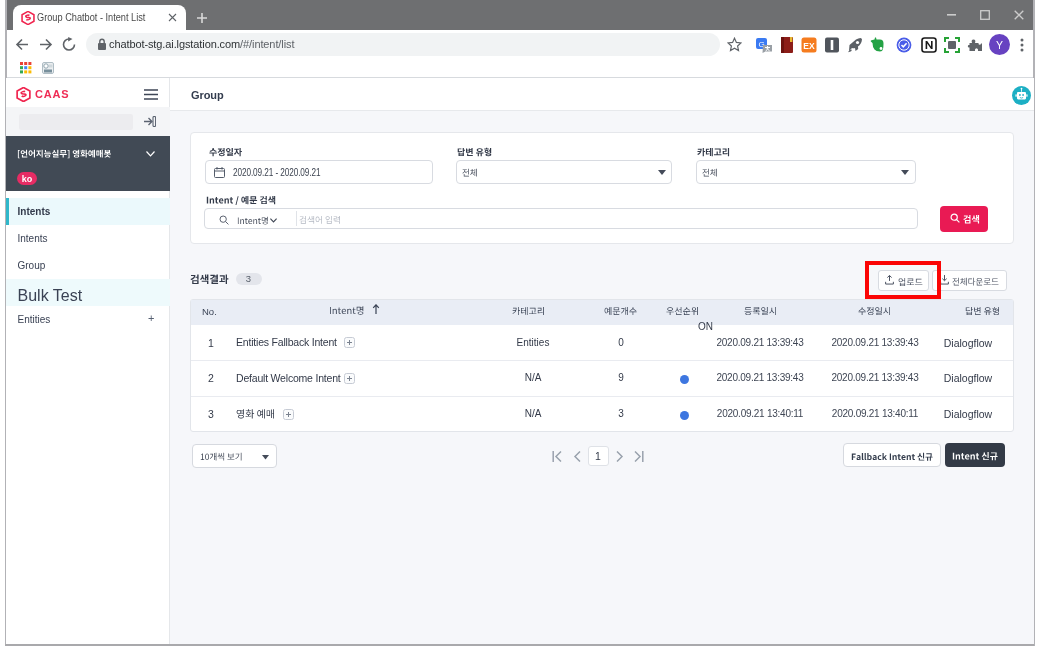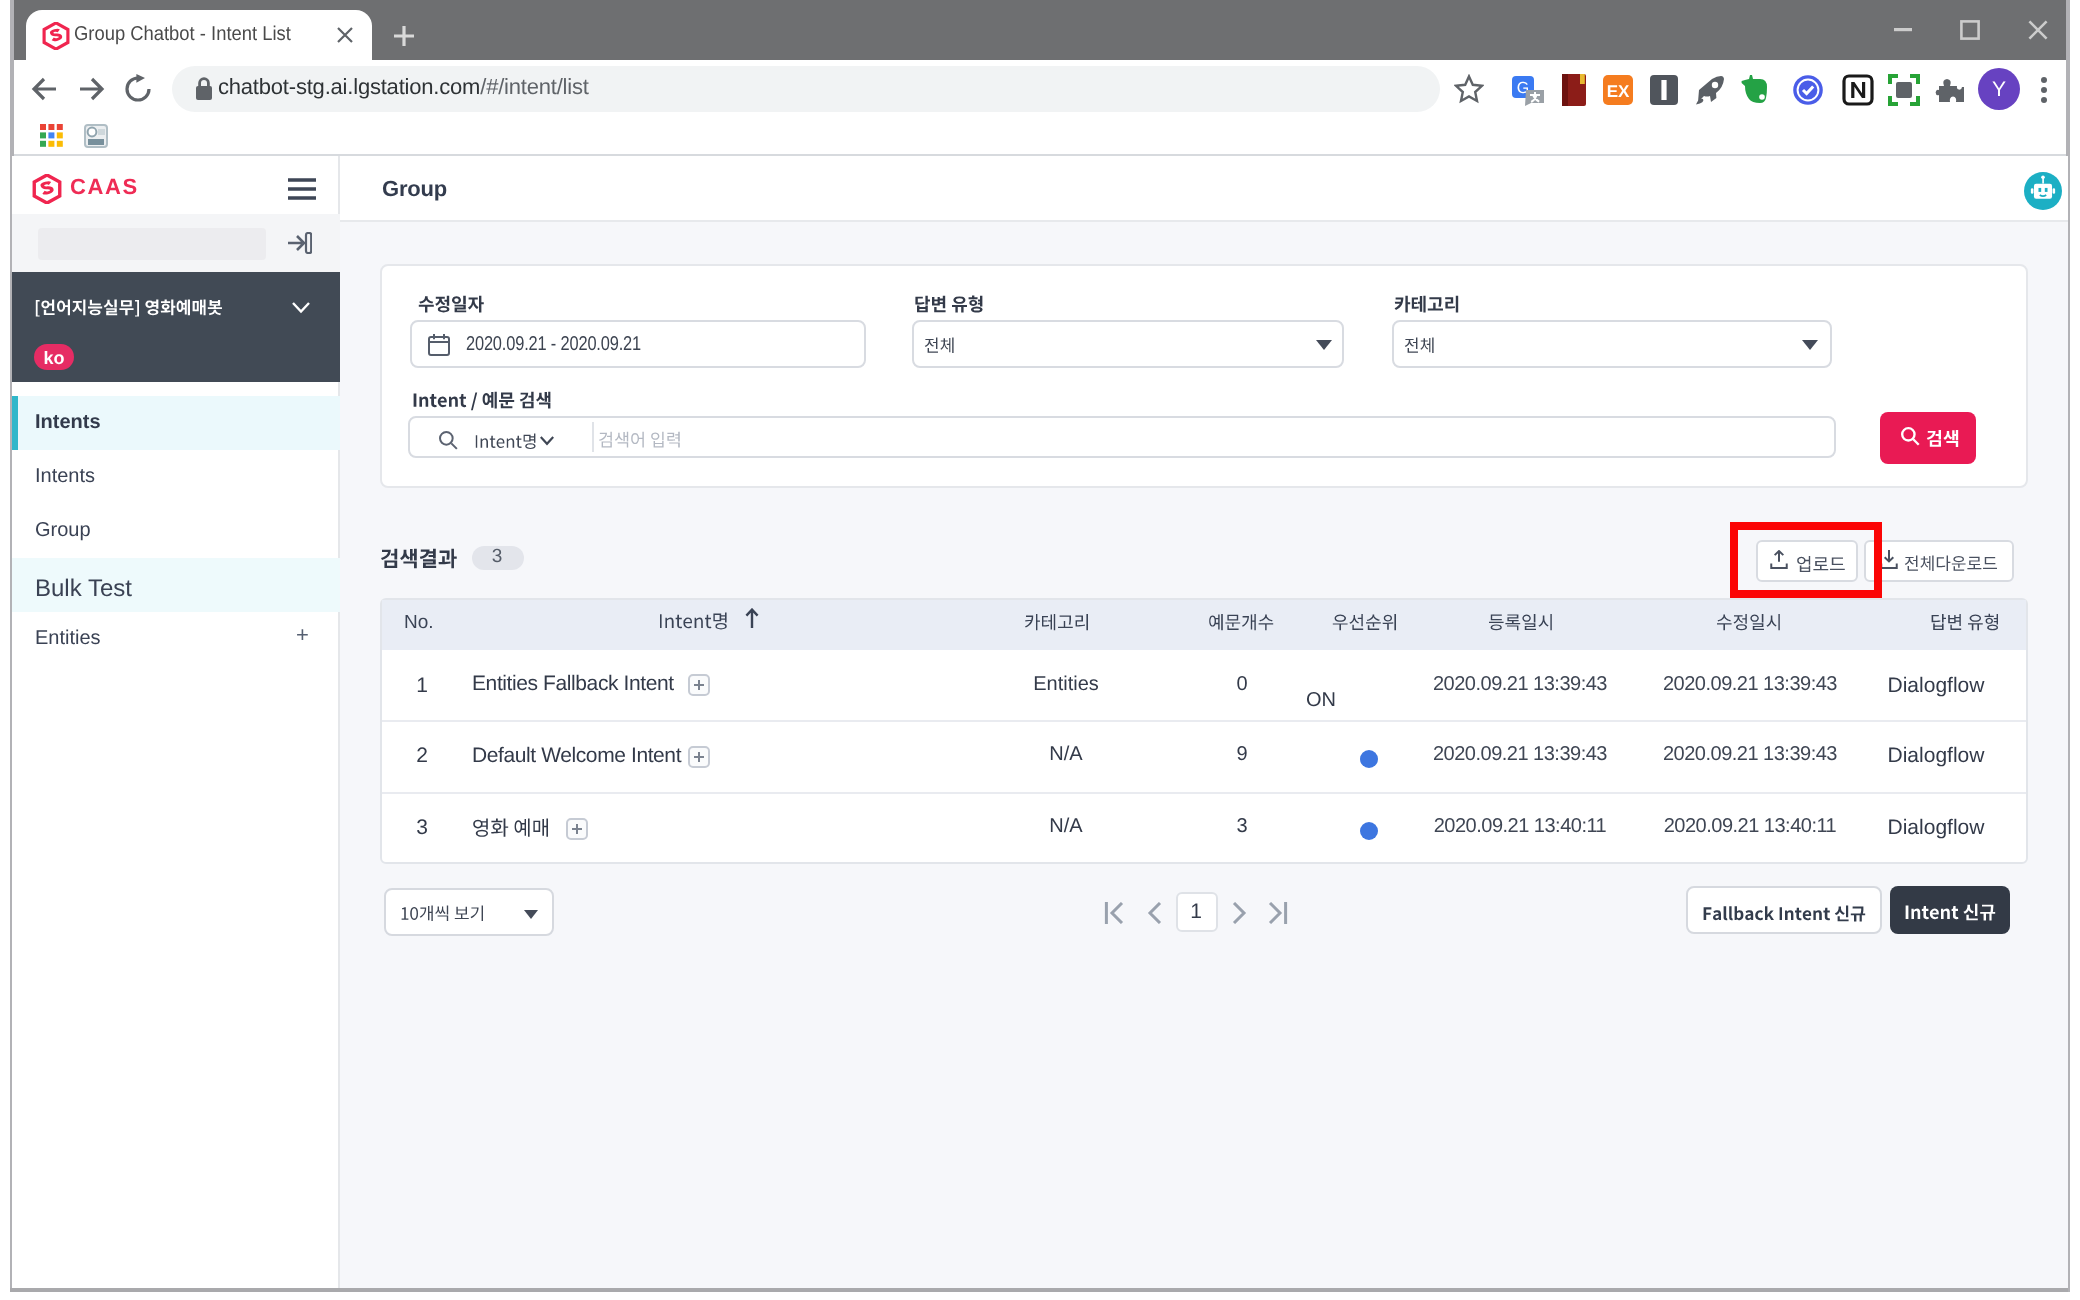--- a/index.html
+++ b/index.html
@@ -146,21 +146,21 @@
     <path d="M0.5 0.5L4.5 4.8L8.5 0.5" stroke="#fff" stroke-width="1.2" fill="none"></path>
   </svg>
 <div class="abs" style="left:17px;top:172px;width:20px;height:12.5px;background:#e62c64;border-radius:7px"></div>
 <div class="abs" style="left:17px;top:173.5px;width:20px;text-align:center;font-size:9px;font-weight:bold;color:#fff;line-height:10px">ko</div>
 <div class="abs" style="left:6px;top:198px;width:164px;height:27px;background:#ebf9fc"></div>
 <div class="abs" style="left:6px;top:198px;width:3px;height:27px;background:#2fb7ca"></div>
 <div class="abs" style="left:17.5px;top:205.5px;font-size:10px;font-weight:bold;color:#323a4b">Intents</div>
 <div class="abs" style="left:17.5px;top:232.5px;font-size:10px;color:#3a4254">Intents</div>
 <div class="abs" style="left:17.5px;top:259.5px;font-size:10px;color:#3a4254">Group</div>
 <div class="abs" style="left:6px;top:279px;width:164px;height:27px;background:#eefafc"></div>
-<div class="abs" style="left:17.5px;top:286.5px;font-size:12px;color:#3a4254">Bulk Test</div>
+<div class="abs" style="left:17.5px;top:286.5px;font-size:16px;color:#3a4254">Bulk Test</div>
 <div class="abs" style="left:17.5px;top:313.5px;font-size:10px;color:#3a4254">Entities</div>
 <div class="abs" style="left:148px;top:312px;font-size:11px;color:#566072">+</div>
 <div class="abs" style="left:170px;top:78px;width:864px;height:33px;background:#fff;border-bottom:1px solid #e7e9ec"></div>
 <div class="abs" style="left:191px;top:88.5px;font-size:11px;font-weight:bold;letter-spacing:-0.1px;color:#333c4e">Group</div>
 <svg class="abs" style="left:1012px;top:86px" width="19" height="19" viewBox="0 0 21 21">
     <circle cx="10.5" cy="10.5" r="10.5" fill="#1cafc4"></circle>
     <rect x="10.1" y="3.4" width="0.9" height="3" fill="#fff"></rect>
     <circle cx="10.5" cy="2.9" r="1" fill="#fff"></circle>
     <rect x="5.5" y="6.5" width="10" height="8.3" rx="1.2" fill="#fff"></rect>
     <rect x="3.8" y="9" width="1.4" height="3" rx="0.7" fill="#fff"></rect>
@@ -278,21 +278,21 @@
 <div class="abs" style="left:191px;top:360px;width:822px;height:1px;background:#e9ebf0"></div>
 <div class="abs" style="left:191px;top:396px;width:822px;height:1px;background:#e9ebf0"></div>
 <div class="abs" style="left:196px;top:336.5px;width:30px;text-align:center;font-size:10.5px;color:#333a49">1</div>
 <div class="abs" style="left:236px;top:336.0px;font-size:10.5px;letter-spacing:-0.2px;color:#333a49;white-space:nowrap">Entities Fallback Intent</div>
 <svg class="abs" style="left:343.5px;top:337.0px" width="11" height="11" viewBox="0 0 11 11">
     <rect x="0.5" y="0.5" width="10" height="10" rx="2" fill="#fafbfc" stroke="#c6cbd4" stroke-width="1"></rect>
     <path d="M5.5 3V8M3 5.5H8" stroke="#7a828f" stroke-width="1"></path>
   </svg>
 <div class="abs" style="left:493px;top:336.5px;width:80px;text-align:center;font-size:10px;color:#333a49">Entities</div>
 <div class="abs" style="left:591px;top:336.5px;width:60px;text-align:center;font-size:10px;color:#333a49">0</div>
-<div class="abs" style="left:653px;top:345px;width:60px;text-align:left;font-size:10px;color:#333a49">ON</div>
+<div class="abs" style="left:653px;top:321px;width:60px;text-align:right;font-size:10px;color:#333a49">ON</div>
 <div class="abs" style="left:710px;top:336.5px;width:100px;font-size:10px;letter-spacing:-0.25px;color:#3f4654;white-space:nowrap;text-align:center">2020.09.21 13:39:43</div>
 <div class="abs" style="left:825px;top:336.5px;width:100px;font-size:10px;letter-spacing:-0.25px;color:#3f4654;white-space:nowrap;text-align:center">2020.09.21 13:39:43</div>
 <div class="abs" style="left:938px;top:336.5px;width:60px;text-align:center;font-size:10.5px;color:#333a49">Dialogflow</div>
 <div class="abs" style="left:196px;top:372px;width:30px;text-align:center;font-size:10.5px;color:#333a49">2</div>
 <div class="abs" style="left:236px;top:371.5px;font-size:10.5px;letter-spacing:-0.2px;color:#333a49;white-space:nowrap">Default Welcome Intent</div>
 <svg class="abs" style="left:343.5px;top:372.5px" width="11" height="11" viewBox="0 0 11 11">
     <rect x="0.5" y="0.5" width="10" height="10" rx="2" fill="#fafbfc" stroke="#c6cbd4" stroke-width="1"></rect>
     <path d="M5.5 3V8M3 5.5H8" stroke="#7a828f" stroke-width="1"></path>
   </svg>
 <div class="abs" style="left:493px;top:372px;width:80px;text-align:center;font-size:10px;color:#333a49">N/A</div>

